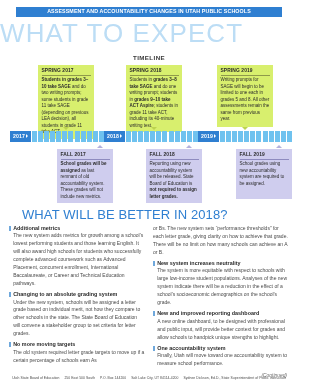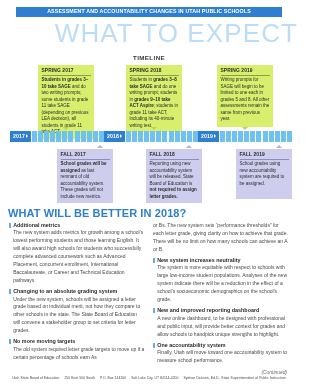--- a/index.html
+++ b/index.html
@@ -31,21 +31,21 @@
     color: #ffffff;
     font-size: 5.3px;
     font-weight: bold;
     letter-spacing: 0.12px;
     text-align: center;
     padding: 2.4px 2px 2.2px 2px;
     line-height: 1;
     white-space: nowrap;
   }
   .main-title {
-    text-align: right;
+    text-align: left;
     color: #bcddf5;
     font-size: 26px;
     font-weight: normal;
     letter-spacing: 1.1px;
     line-height: 1;
     margin: 3px 0 0 0;
     font-family: "Liberation Sans", sans-serif;
   }
   .timeline-label {
     text-align: center;
@@ -154,25 +154,25 @@
     gap: 1.1px;
     padding-left: 1.1px;
   }
   .tick {
     flex: 1 1 0;
     background: #6fc2ef;
   }
 
   
   .section-head {
-    font-size: 11px;
-    font-weight: bold;
+    font-size: 13px;
+    font-weight: normal;
     color: #2f7fd1;
     letter-spacing: 0.1px;
-    padding: 0 8px;
+    padding: 0 22px;
     margin: 2px 0 3px 0;
   }
   .cols {
     display: flex;
     gap: 8px;
     padding: 0 9px;
     box-sizing: border-box;
   }
   .col { width: 138px; }
   .item { display: flex; gap: 2.6px; margin-bottom: 3.4px; }

